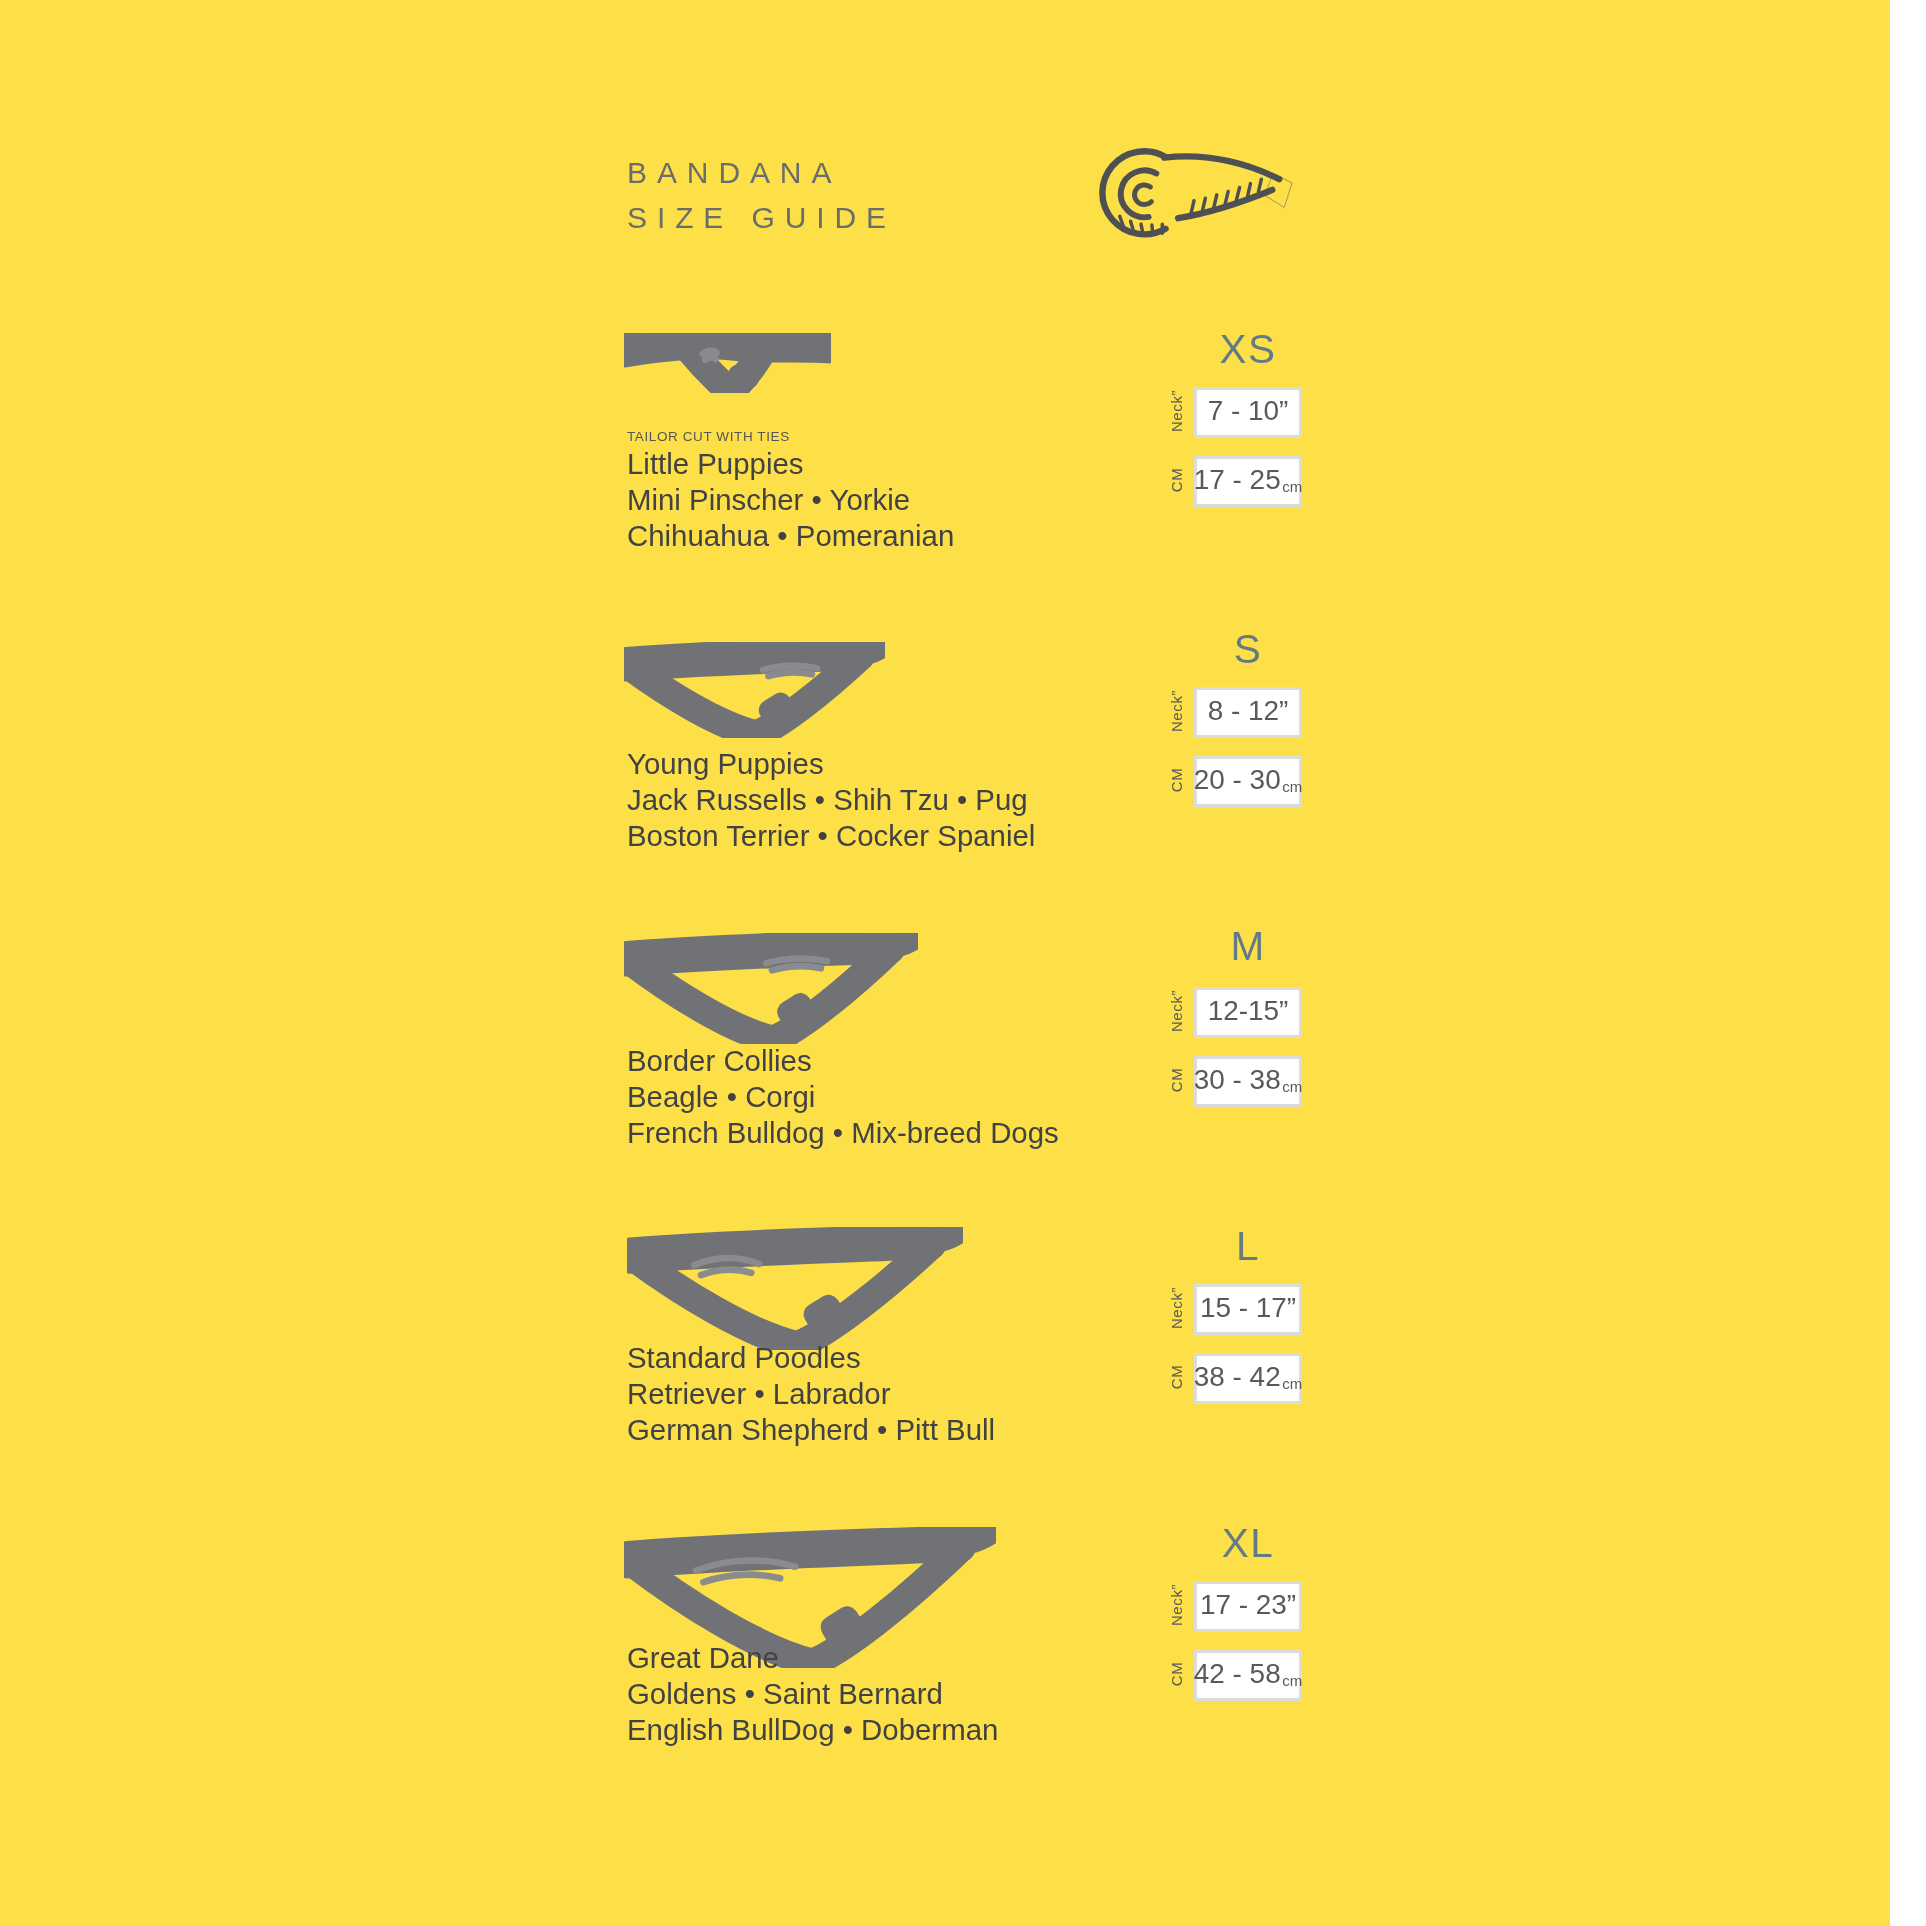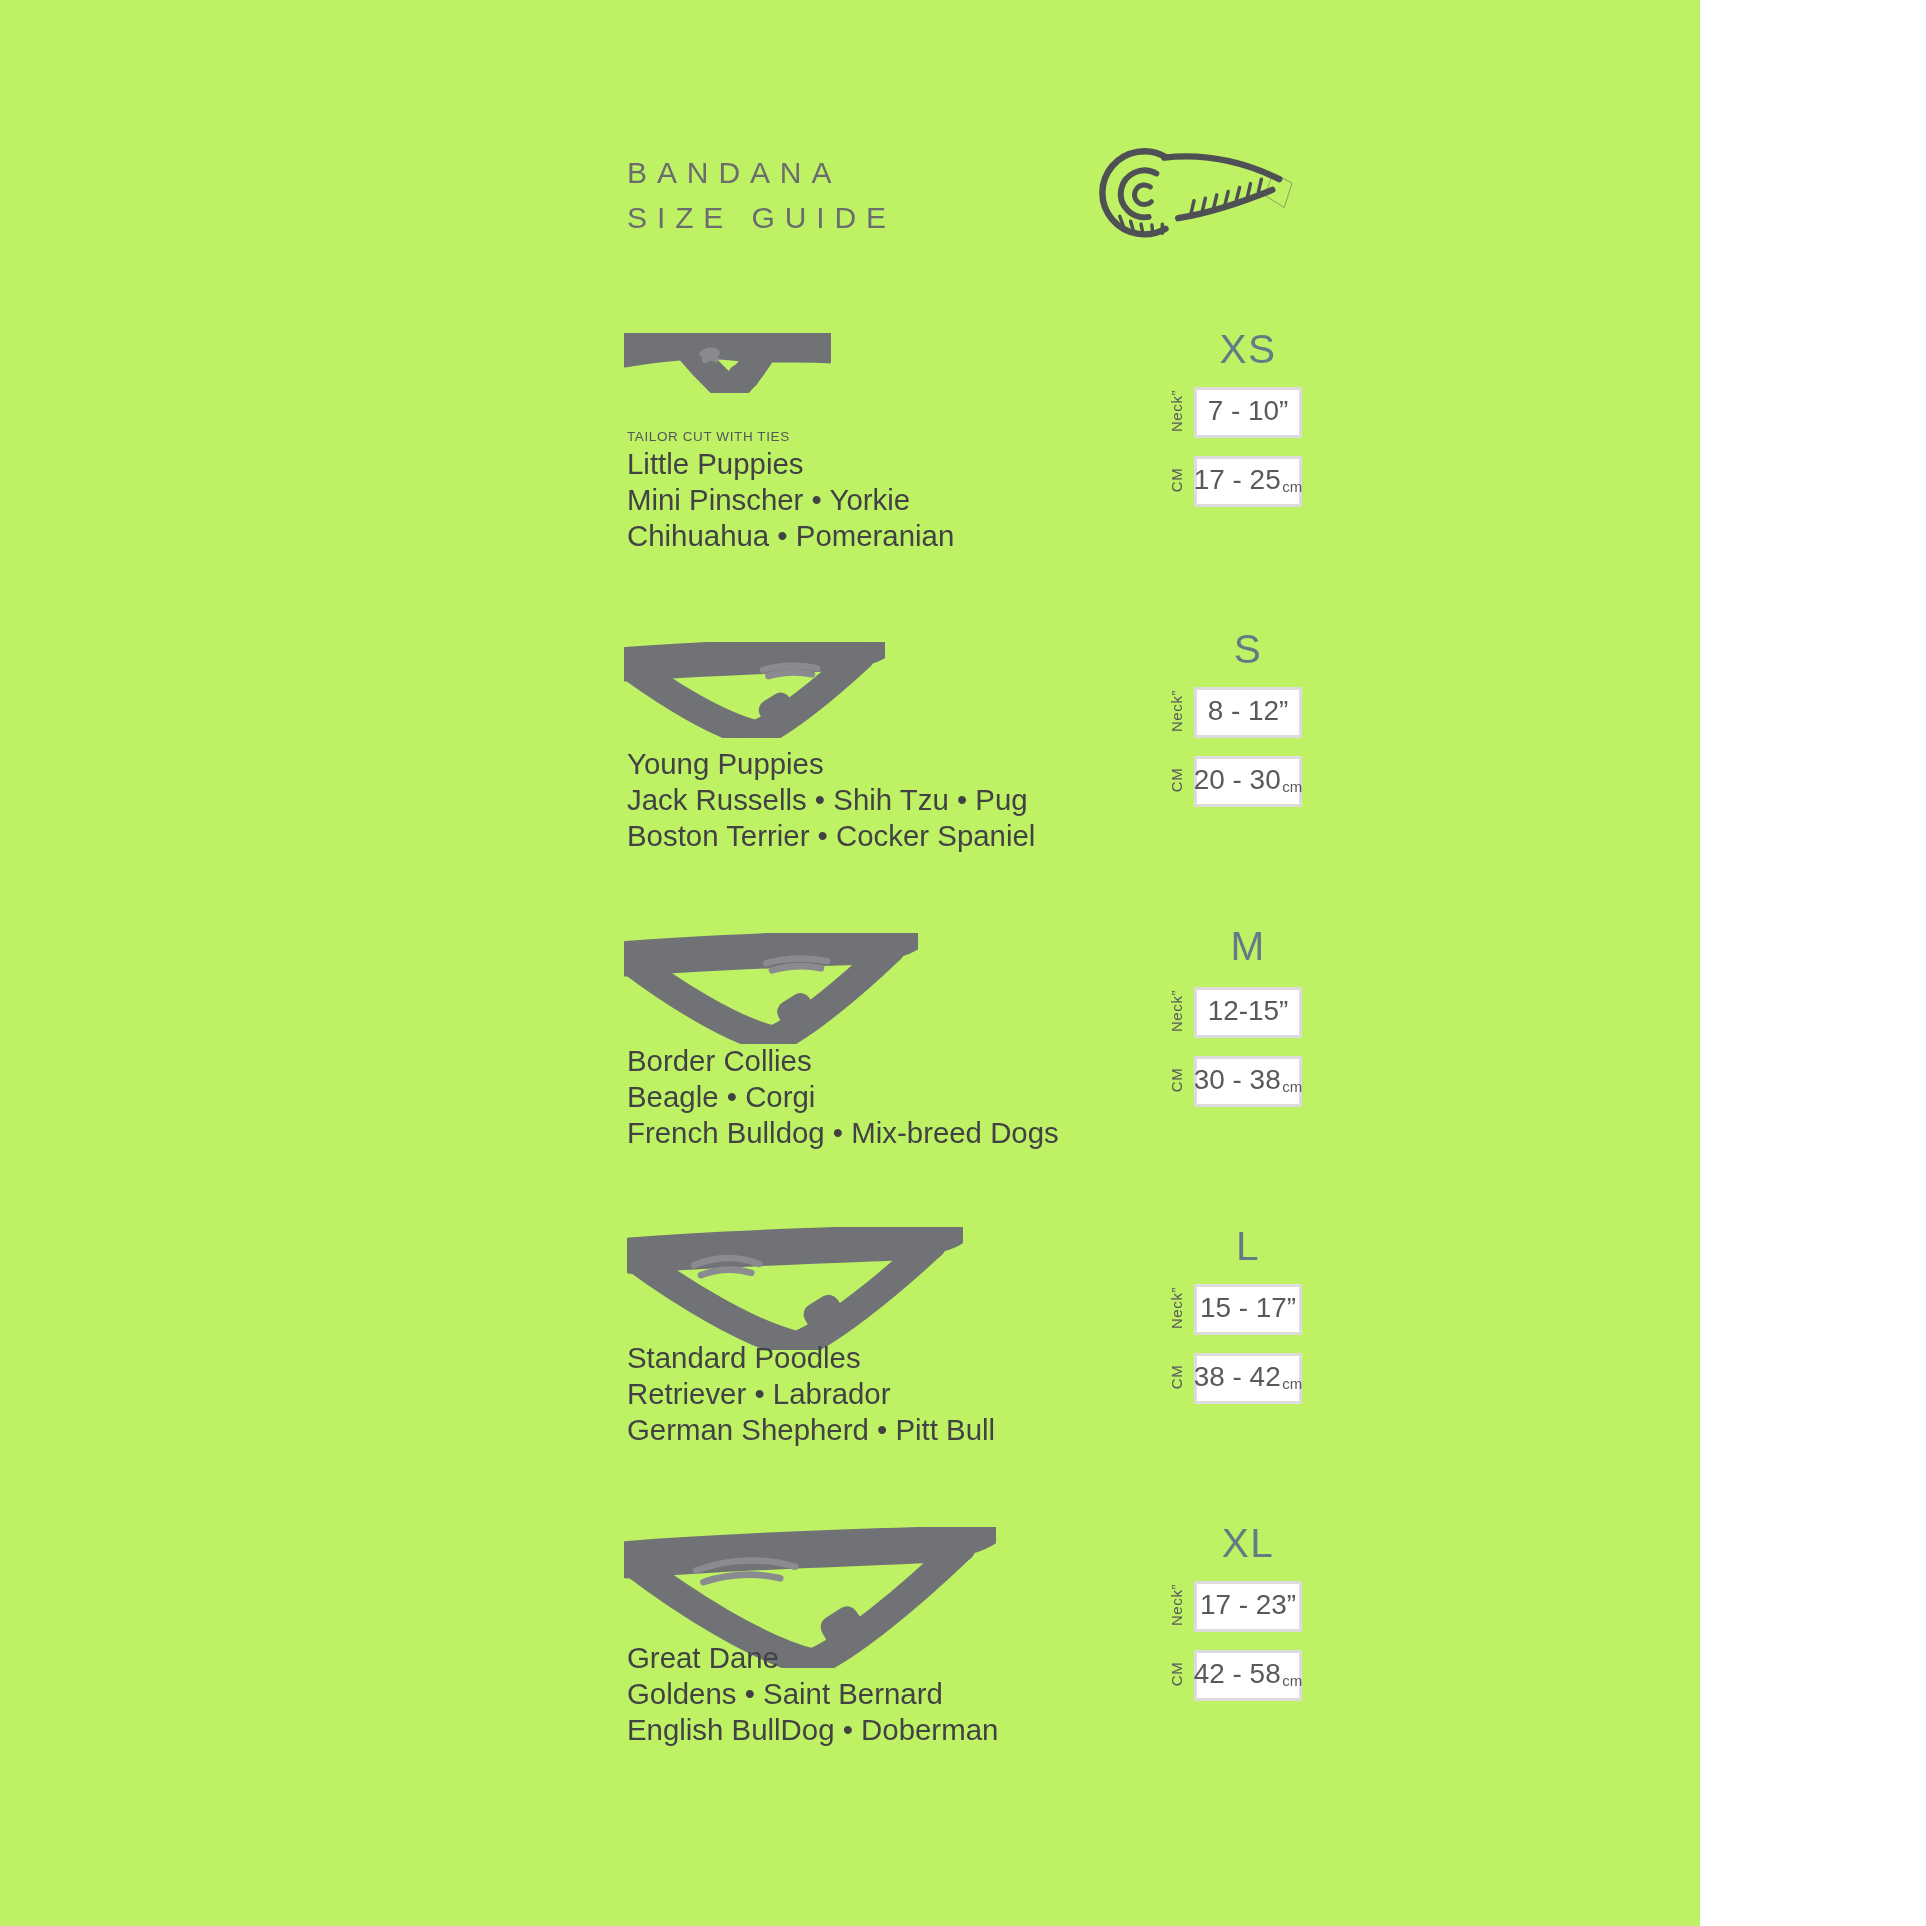--- a/index.html
+++ b/index.html
@@ -1,17 +1,17 @@
 <!DOCTYPE html>
 <html style="--size-label-color: #627b85; --body-text-color: #424245; --muted-text-color: #6b6c6e; --line-art-color: #717276; --box-border-color: #dcdcdc;font-size:8px"><head>
 <meta charset="utf-8">
 <style>
   html,body{margin:0;padding:0;background:#ffffff;}
   body{width:1926px;height:1926px;overflow:hidden;font-family:"Liberation Sans",sans-serif;}
-  .page{position:relative;width:1700px;height:1926px;background:#bef264;}
+  .page{position:relative;width:1890px;height:1926px;background:#fde047;}
   .canvas{position:absolute;left:0;top:0;width:642px;height:642px;
           transform:scale(3);transform-origin:0 0;}
 
   
   .title{position:absolute;left:209px;top:50px;
          font-size:10px;line-height:15px;letter-spacing:3.3px;
          color:var(--muted-text-color,#6b6c6e);font-weight:500;}
   .tape-icon{position:absolute;left:363px;top:48px;width:71px;height:35px;}
 
   

